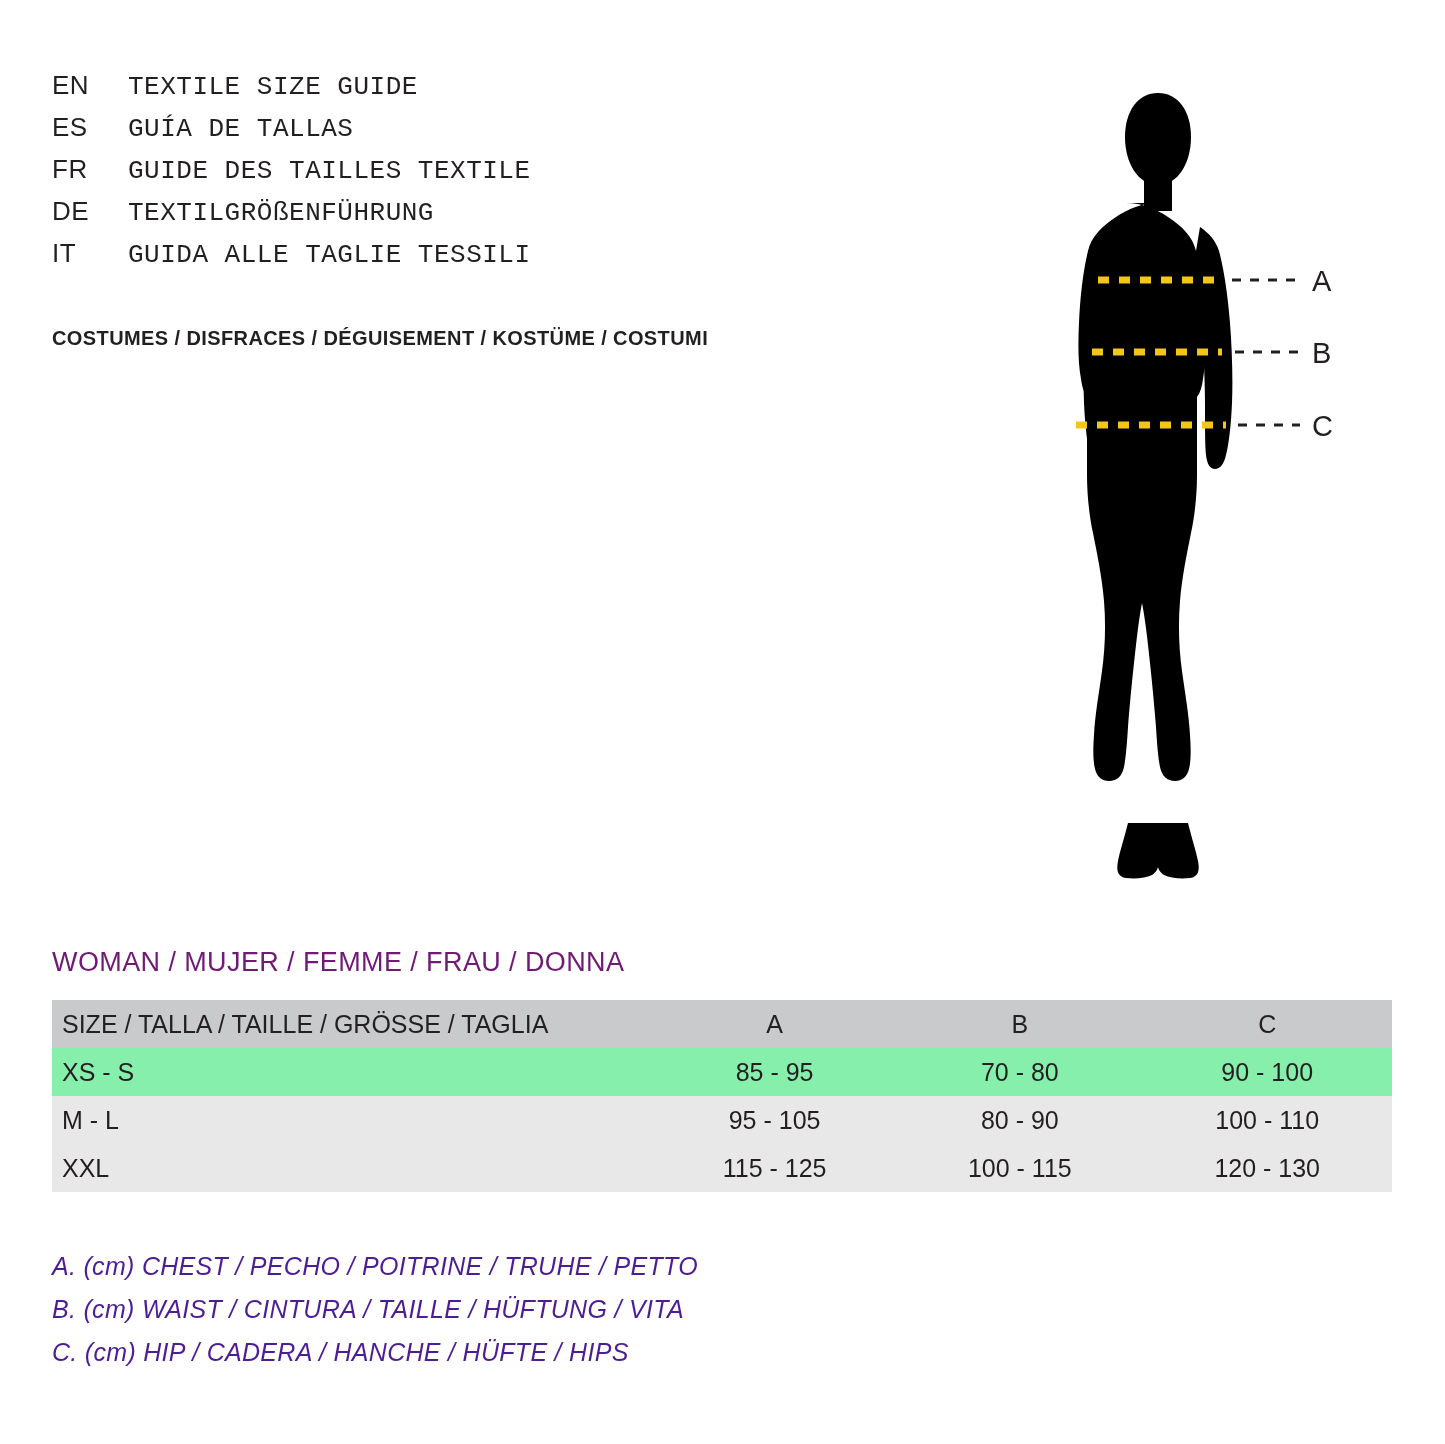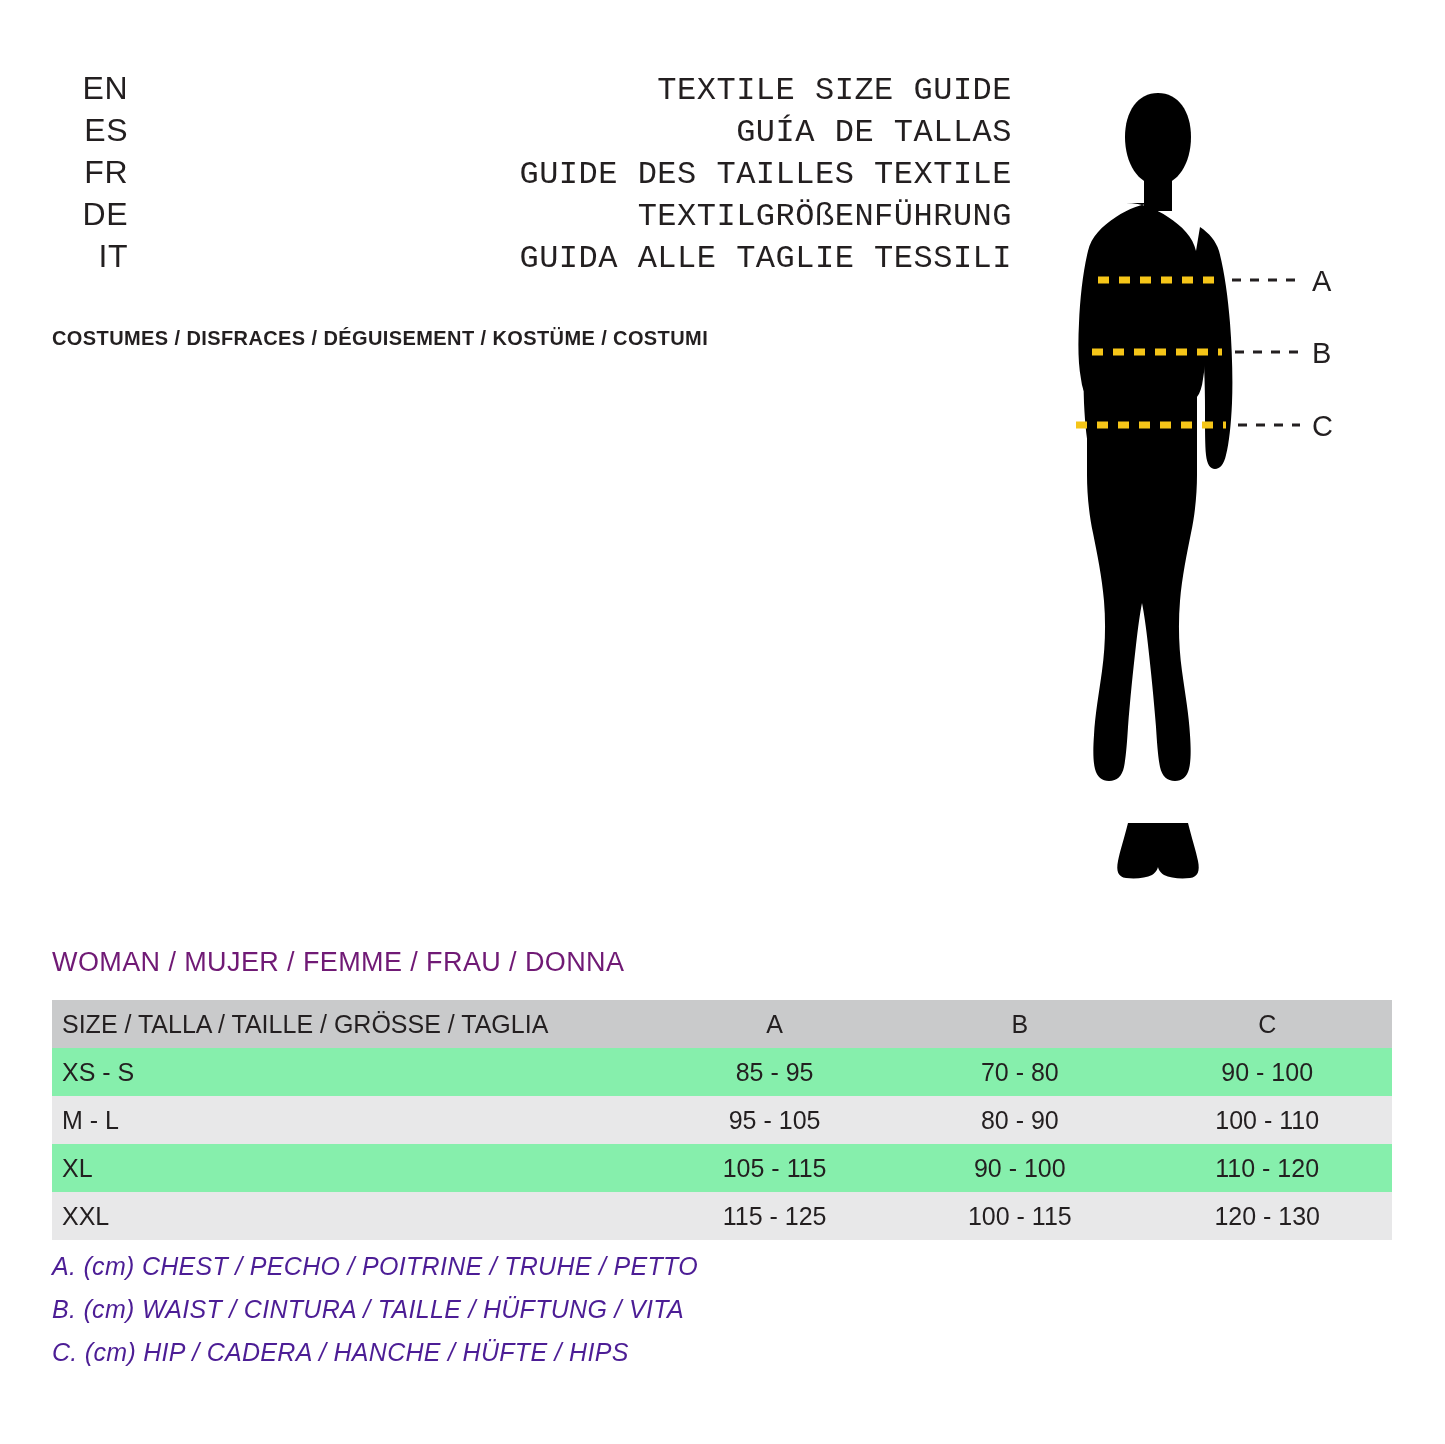--- a/index.html
+++ b/index.html
@@ -20,24 +20,23 @@
   .lang-block {
     position: absolute;
     left: 52px;
     top: 70px;
     width: 960px;
   }
   .lang-row {
     display: flex;
     align-items: baseline;
     height: 42px;
-    font-size: 32px;
+    font-size: 26px;
     letter-spacing: 0.5px;
     color: #231f20;
-    text-align: right;
   }
   .lang-code {
     width: 76px;
     flex: none;
   }
   .lang-text {
     flex: 1;
     font-family: Liberation Mono, monospace;
   }
   .costumes-line {
@@ -252,26 +251,20 @@
       <td>85 - 95</td>
       <td>70 - 80</td>
       <td>90 - 100</td>
     </tr>
     <tr class="even">
       <td class="size-col">M - L</td>
       <td>95 - 105</td>
       <td>80 - 90</td>
       <td>100 - 110</td>
     </tr>
-    <tr class="odd">
-      <td class="size-col">XL</td>
-      <td>105 - 115</td>
-      <td>90 - 100</td>
-      <td>110 - 120</td>
-    </tr>
     <tr class="even">
       <td class="size-col">XXL</td>
       <td>115 - 125</td>
       <td>100 - 115</td>
       <td>120 - 130</td>
     </tr>
   </tbody>
 </table>
 
 <div class="legend">

